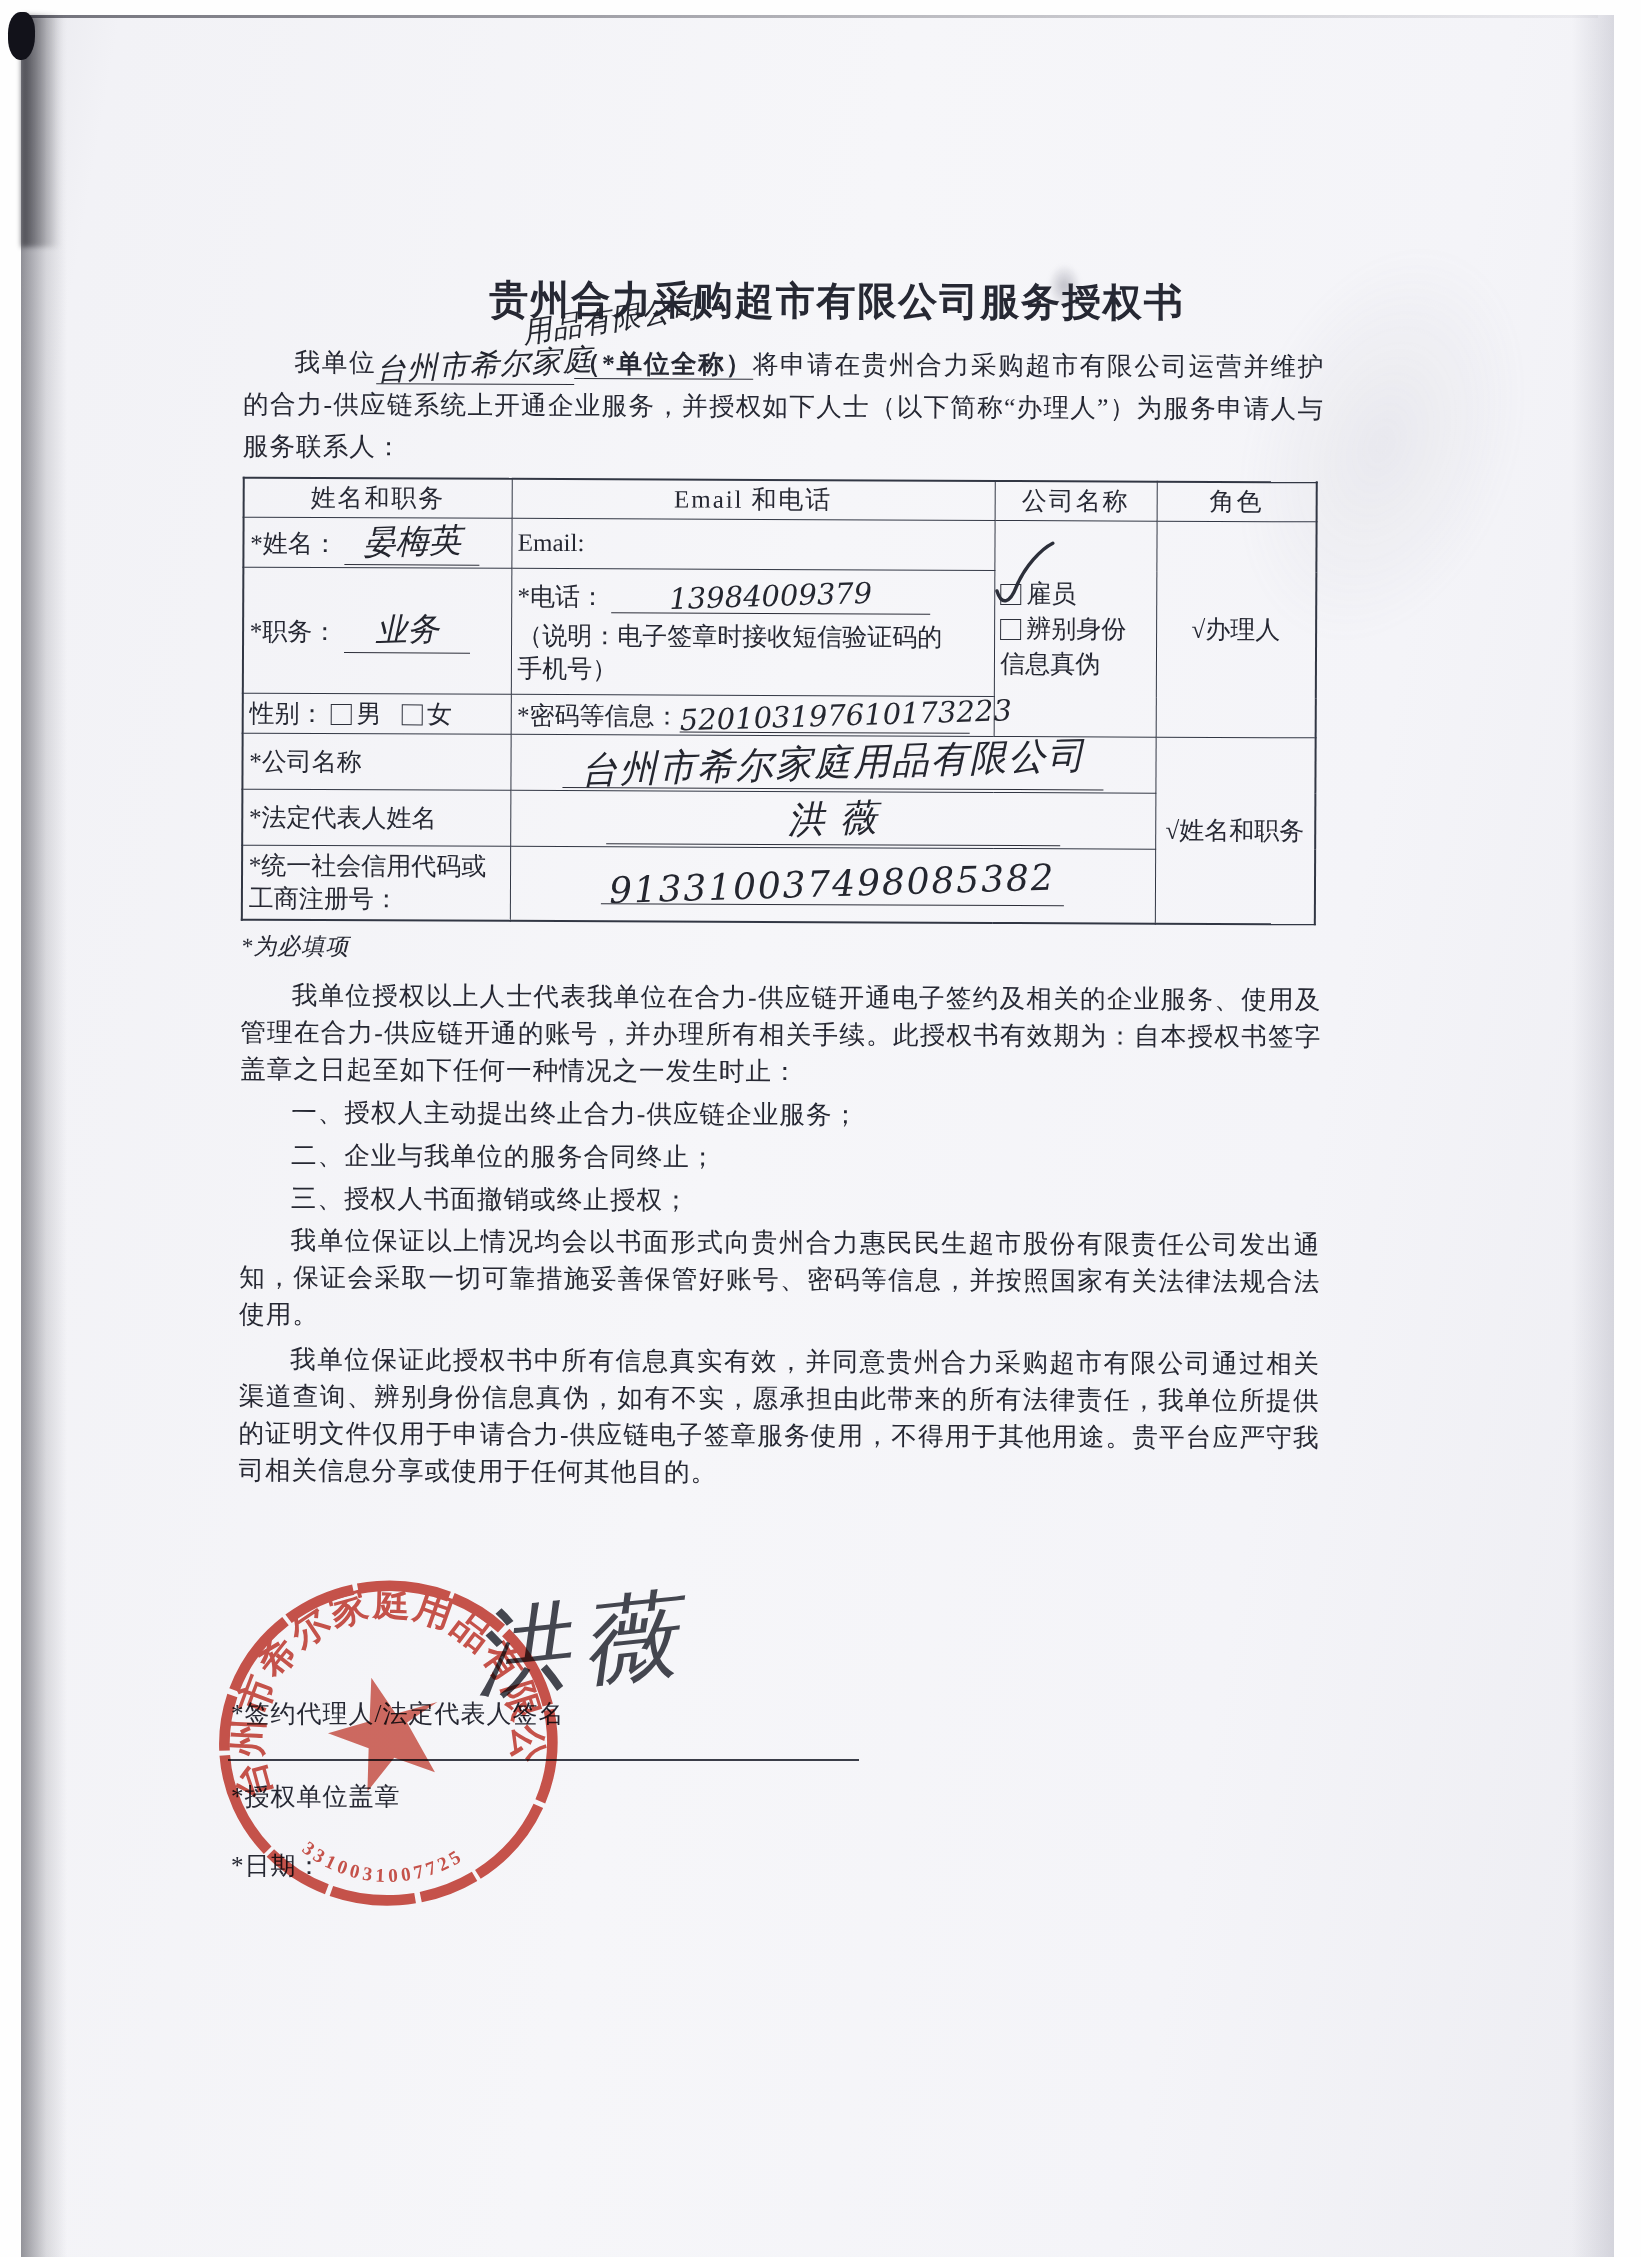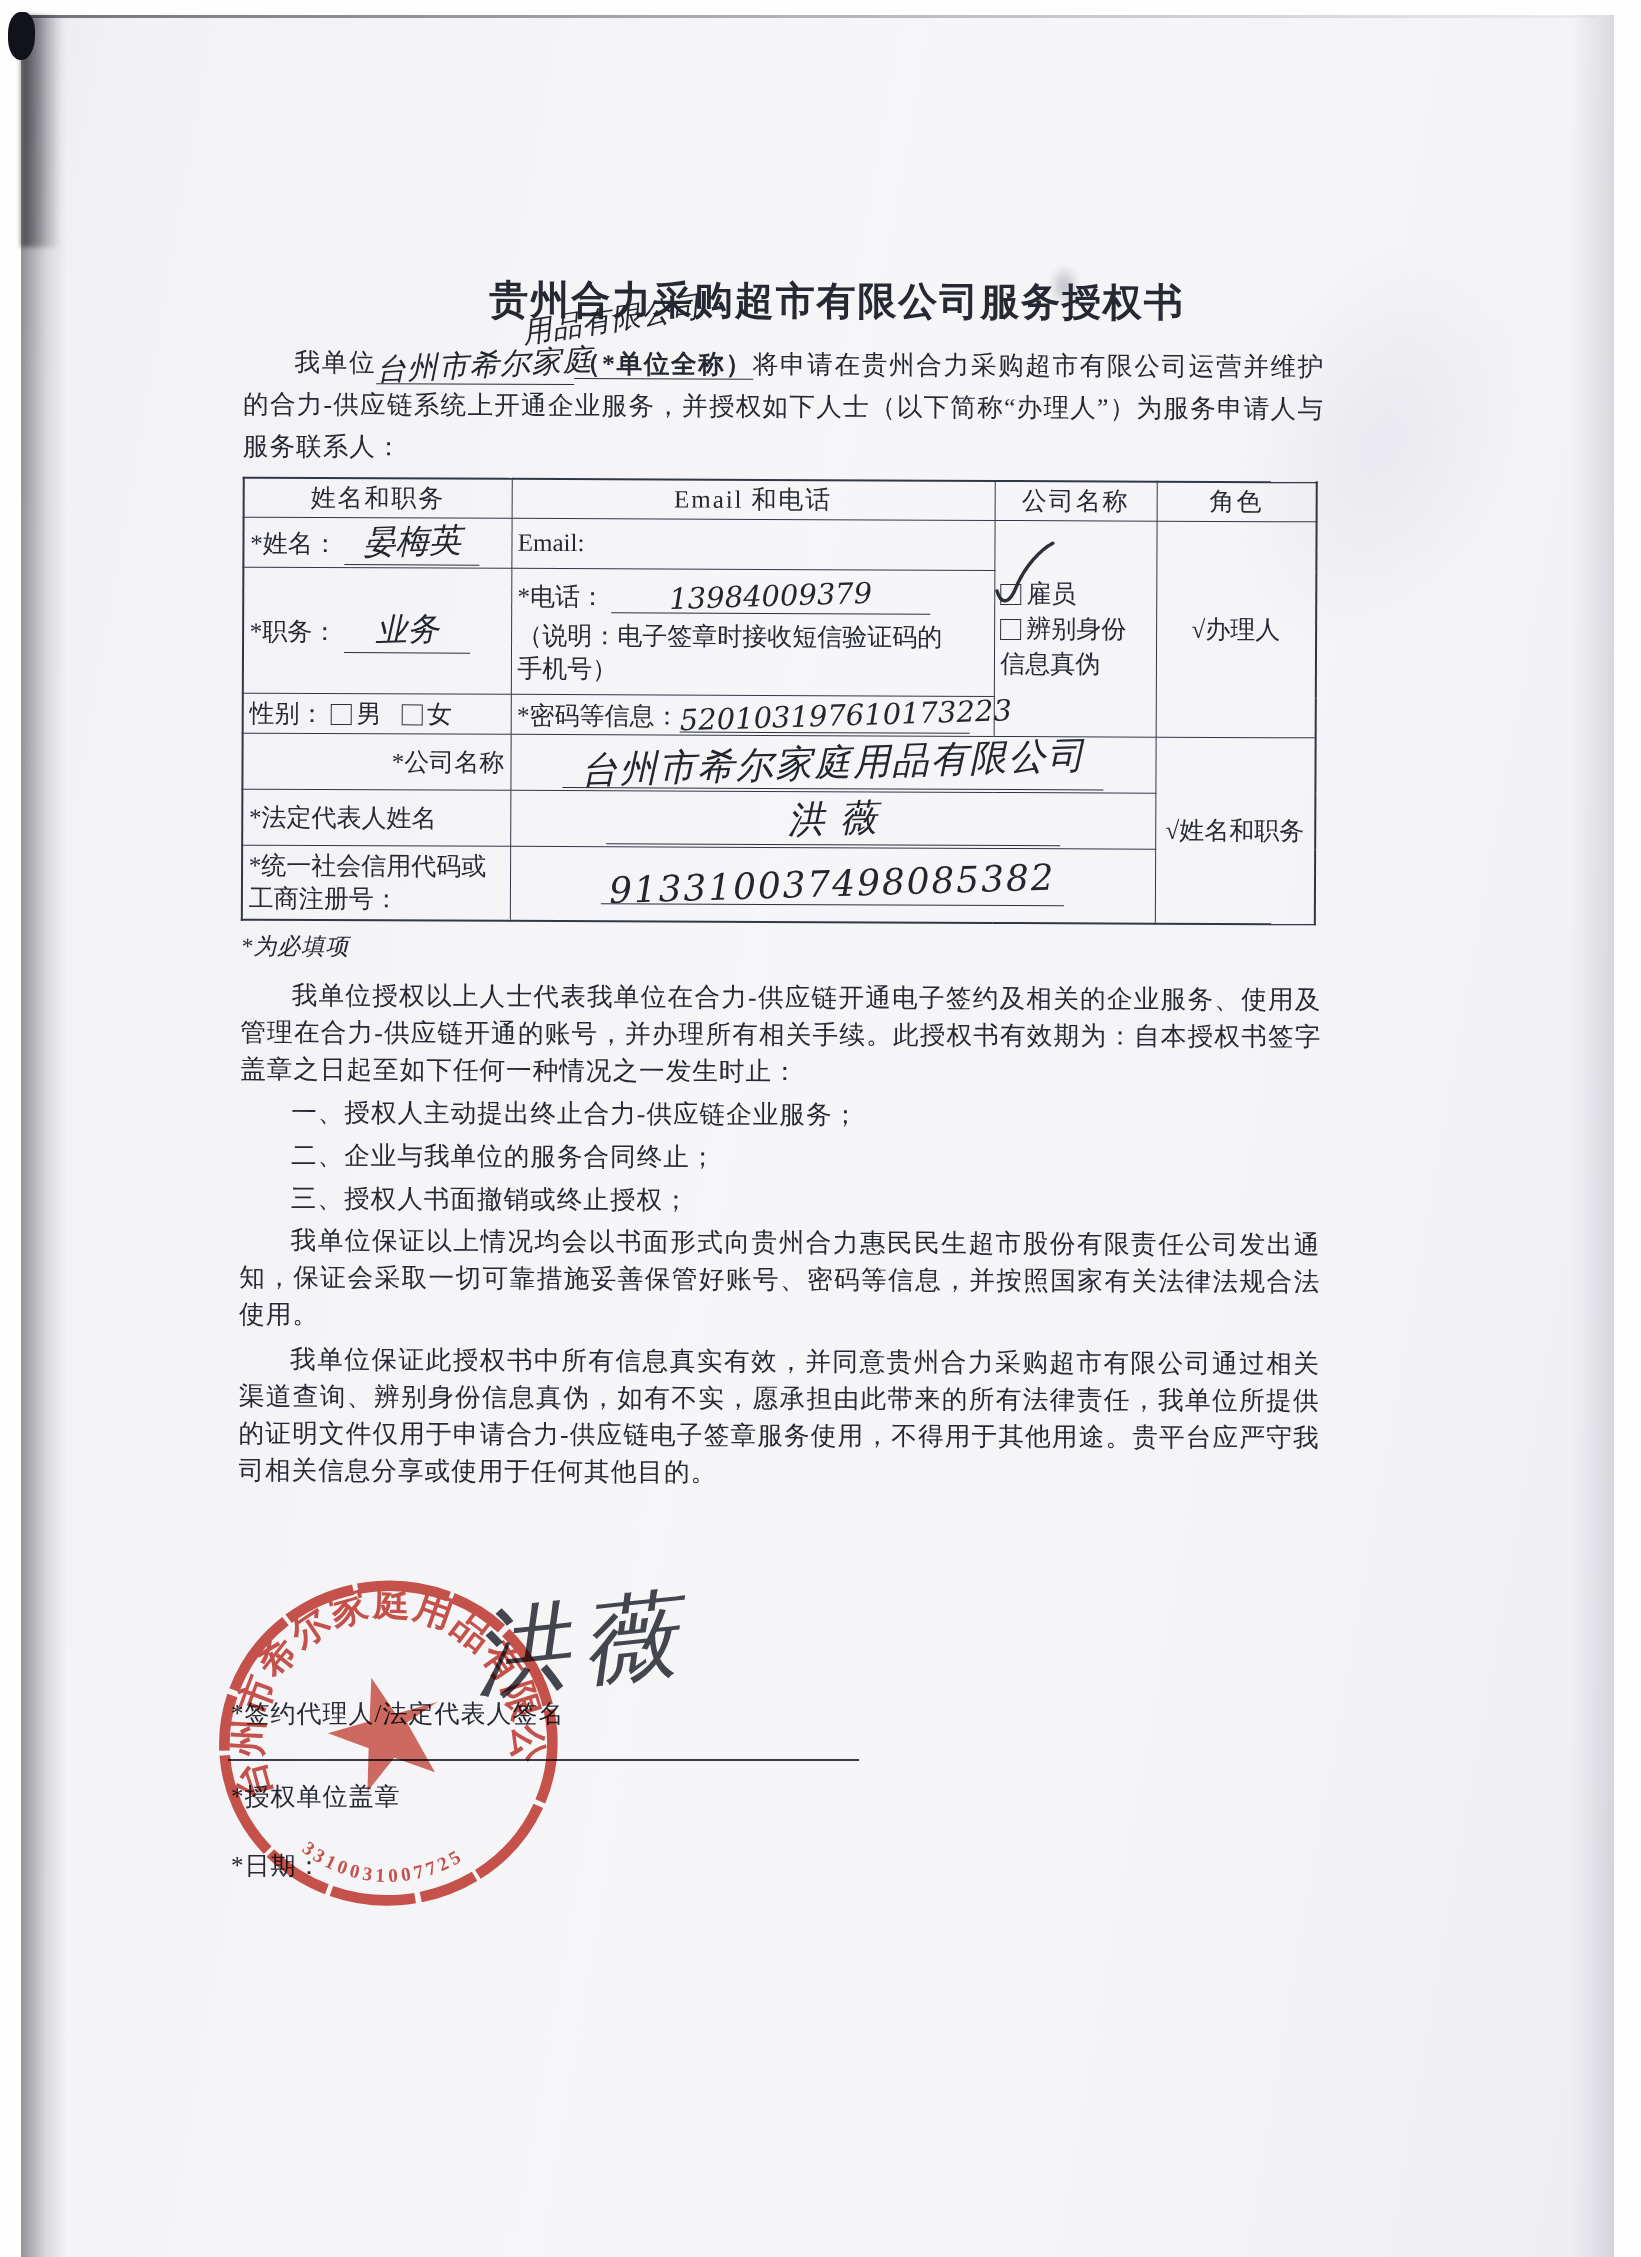--- a/index.html
+++ b/index.html
@@ -140,21 +140,21 @@
         <td>
           <span>性别：</span>
           <span class="cb"></span><span>男</span>
           <span class="cb" style="margin-left:13.5px"></span><span>女</span>
         </td>
         <td>
           <span>*密码等信息：</span><span class="uline" style="width:290px"><span class="hand hv">520103197610173223</span></span>
         </td>
       </tr>
       <tr class="rD">
-        <td style="text-align:right">*公司名称</td>
+        <td style="text-align:left">*公司名称</td>
         <td colspan="2" style="text-align:center">
           <span class="uline" style="width:541px"><span class="hand hv big-hand">台州市希尔家庭用品有限公司</span></span>
         </td>
         <td rowspan="3" class="role-cell">√姓名和职务</td>
       </tr>
       <tr class="rE">
         <td>*法定代表人姓名</td>
         <td colspan="2" style="text-align:center">
           <span class="uline" style="width:454px"><span class="hand hv big-hand">洪 薇</span></span>
         </td>

